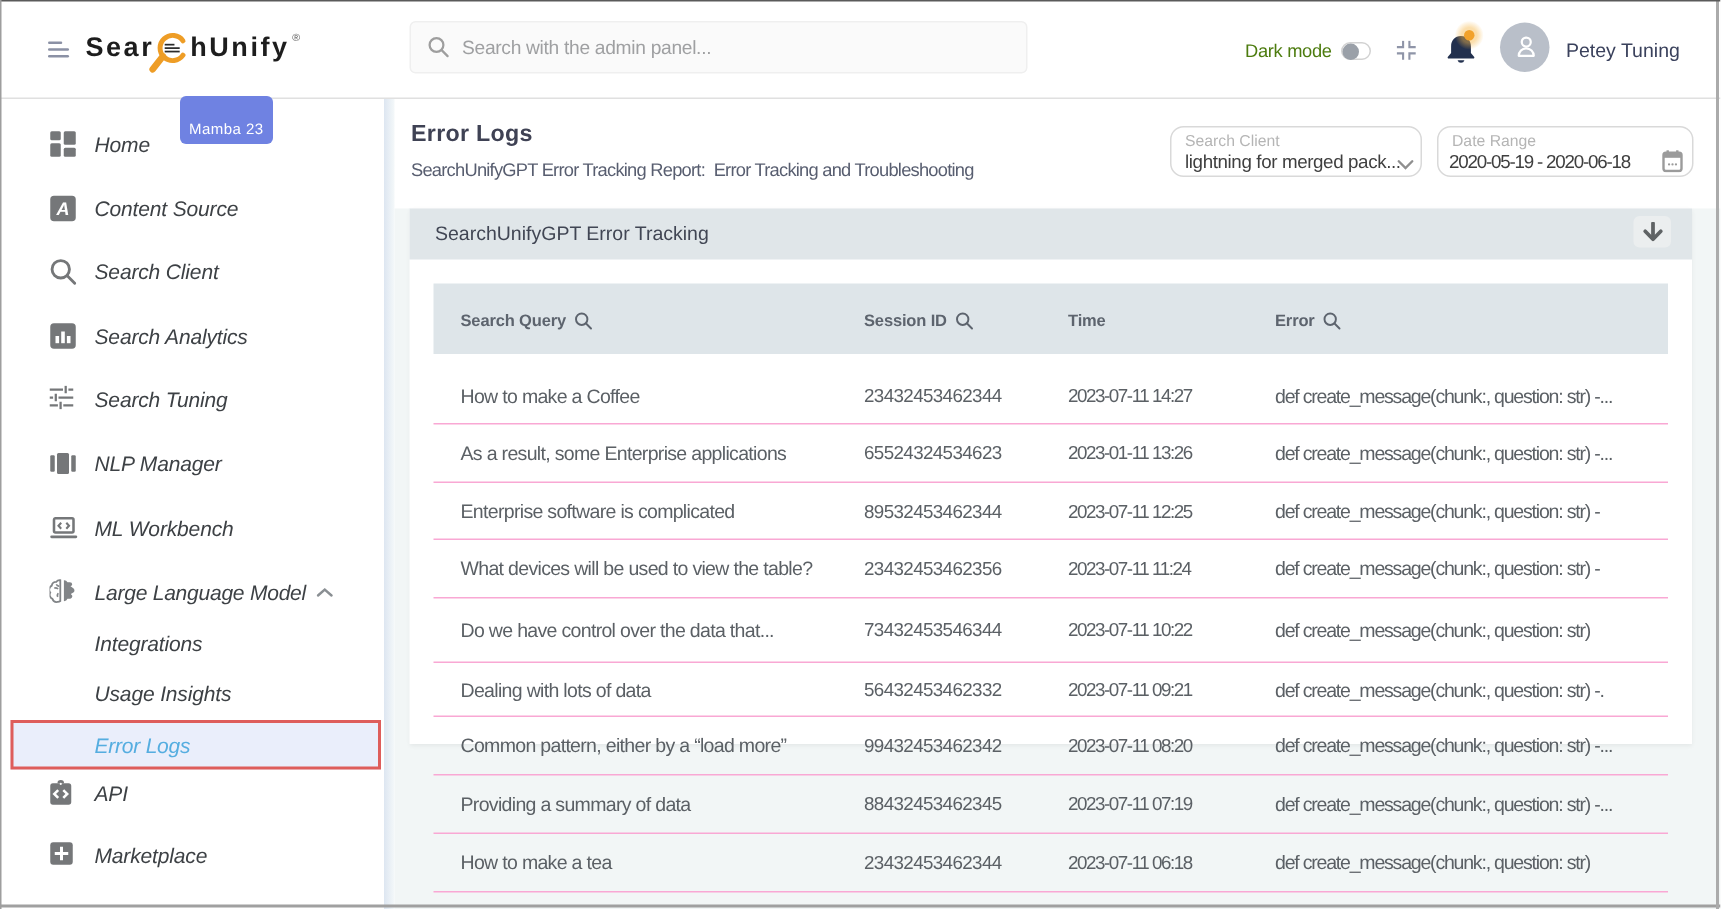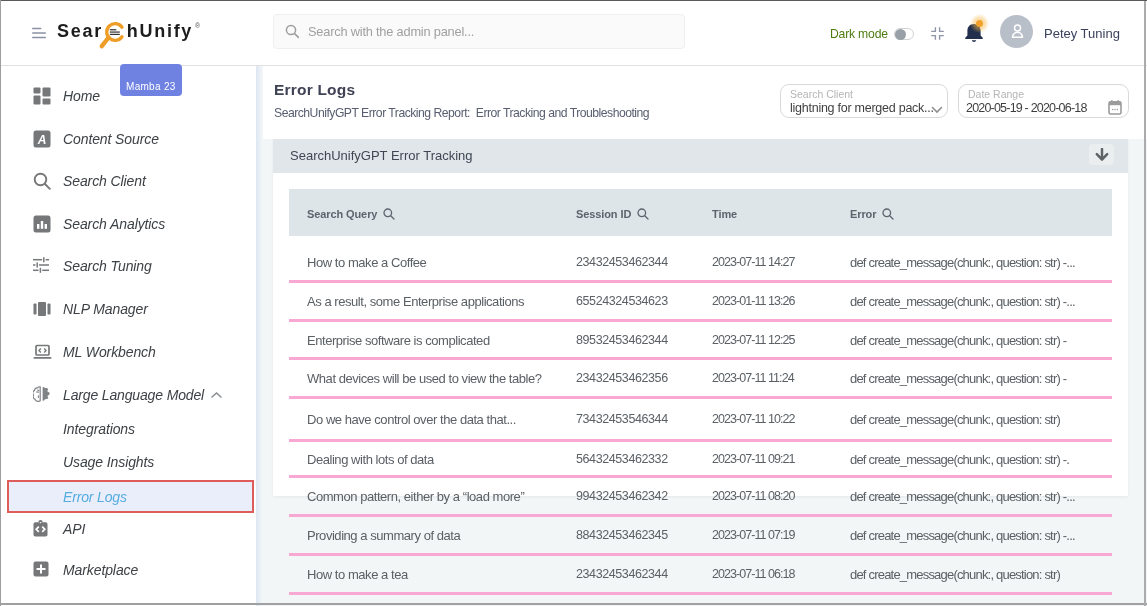--- a/index.html
+++ b/index.html
@@ -54,21 +54,21 @@
 #panel { position:absolute; left:10px; top:73px; width:855px; height:357px; background:#fff; box-shadow:0 1px 3px rgba(0,0,0,0.06);padding-left:44px; }
 #phead { position:absolute; left:0; top:0; width:855px; height:34px; background:#e0e6e9; }
 #phead .t { position:absolute; left:17px; top:9px; font-size:13px; color:#414654; letter-spacing:0px; }
 #phead .dl { position:absolute; right:14px; top:5px; width:25px; height:21px; background:#ebeeef; border-radius:4px; }
 #phead .dl svg { position:absolute; left:5.5px; top:3.5px; }
 
 #tbl { position:absolute; left:16px; top:50px; width:823px; }
 #thead { position:absolute; left:0; top:0; width:823px; height:47px; background:#dee5e9; }
 .hcell { position:absolute; top:17px; height:16px; line-height:16px; font-size:11px; font-weight:bold; color:#5d646e; letter-spacing:-0.1px; }
 .hcell svg { position:relative; top:2px; margin-left:6px; vertical-align:top; }
-.row { position:absolute; left:0; width:823px; border-bottom:3px solid #f9a8d4; }
+.row { position:absolute; left:0; width:823px; border-bottom:1px solid #f9a8d4; }
 #r1 .c1,#r1 .c2,#r1 .c3,#r1 .c4 { top:60%; }
 .c1 { position:absolute; left:18px; top:50%; transform:translateY(-50%); font-size:13px; color:#5b6065; letter-spacing:-0.45px; white-space:nowrap; }
 .c2 { position:absolute; left:287px; top:50%; transform:translateY(-50%); font-size:12.5px; color:#5b6065; letter-spacing:-0.4px; }
 .c3 { position:absolute; left:423px; top:50%; transform:translateY(-50%); font-size:12.5px; color:#5b6065; letter-spacing:-0.95px; }
 .c4 { position:absolute; left:561px; top:50%; transform:translateY(-50%); font-size:13px; color:#5b6065; letter-spacing:-0.8px; white-space:nowrap; }
 
 #bedge { position:absolute; left:0; bottom:1px; width:1147px; height:2px; background:#a0a0a0; z-index:9; }
 #redge { position:absolute; right:1px; top:0; width:2px; height:606px; background:#ababab; z-index:9; }
 </style>
 </head>

